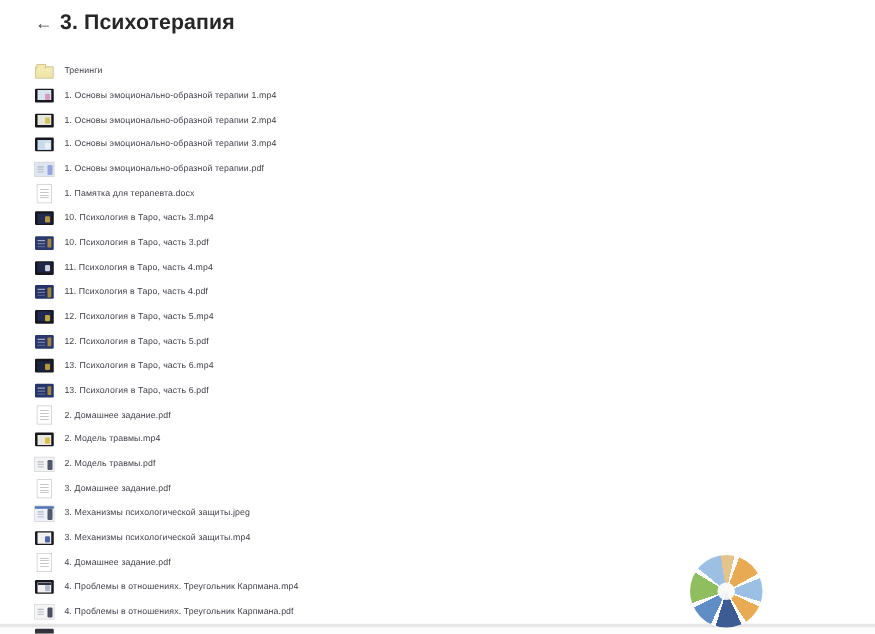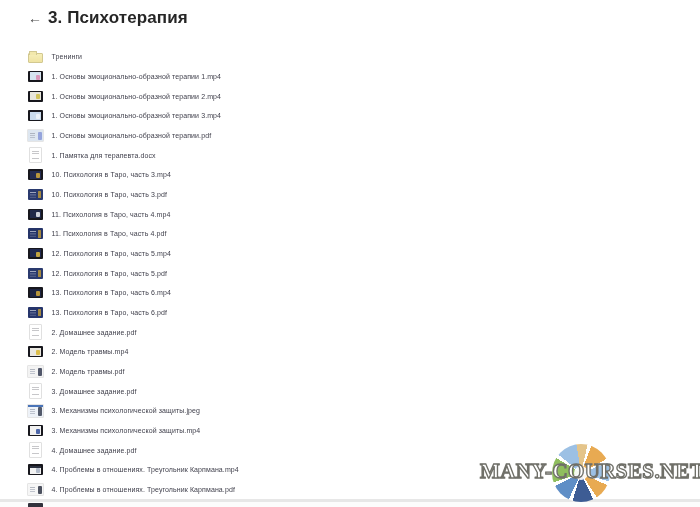--- a/index.html
+++ b/index.html
@@ -257,14 +257,13 @@
     <span class="file-label">4. Проблемы в отношениях. Треугольник Карпмана.pdf</span>
   </div>
   </div>
 
 <div class="bottom-divider"></div>
 <div class="footer-strip"></div>
 <div class="partial-thumb"></div>
 
 <div class="watermark">
   <div class="wm-globe"></div>
-  <div class="wm-text">MANY-COURSES.NET</div>
 </div>
 
 </body></html>

